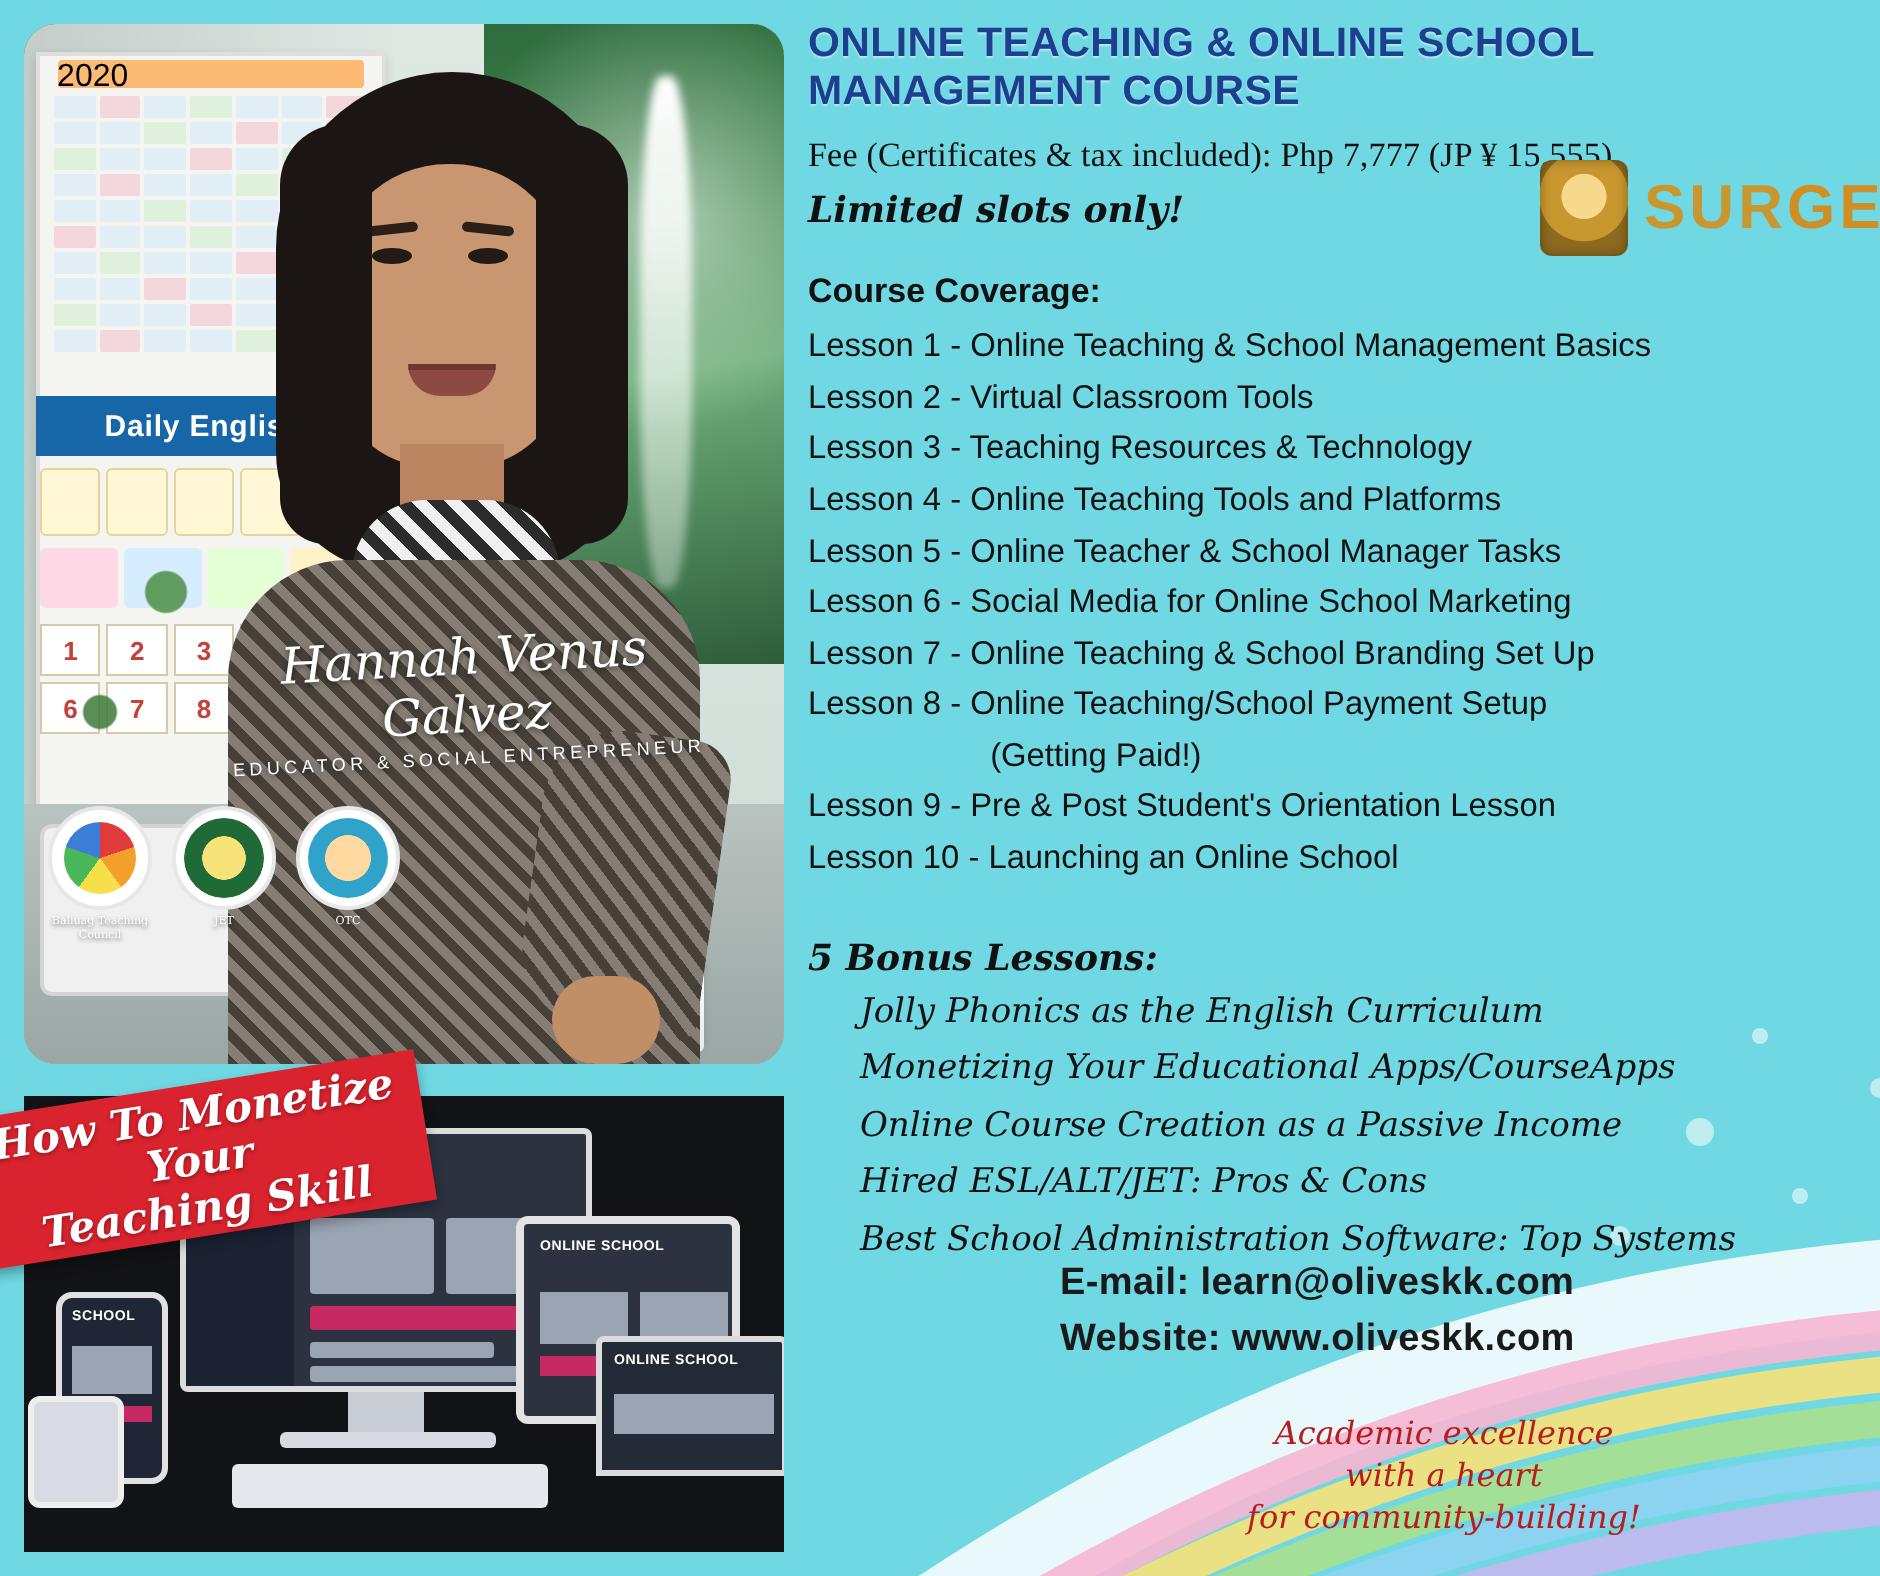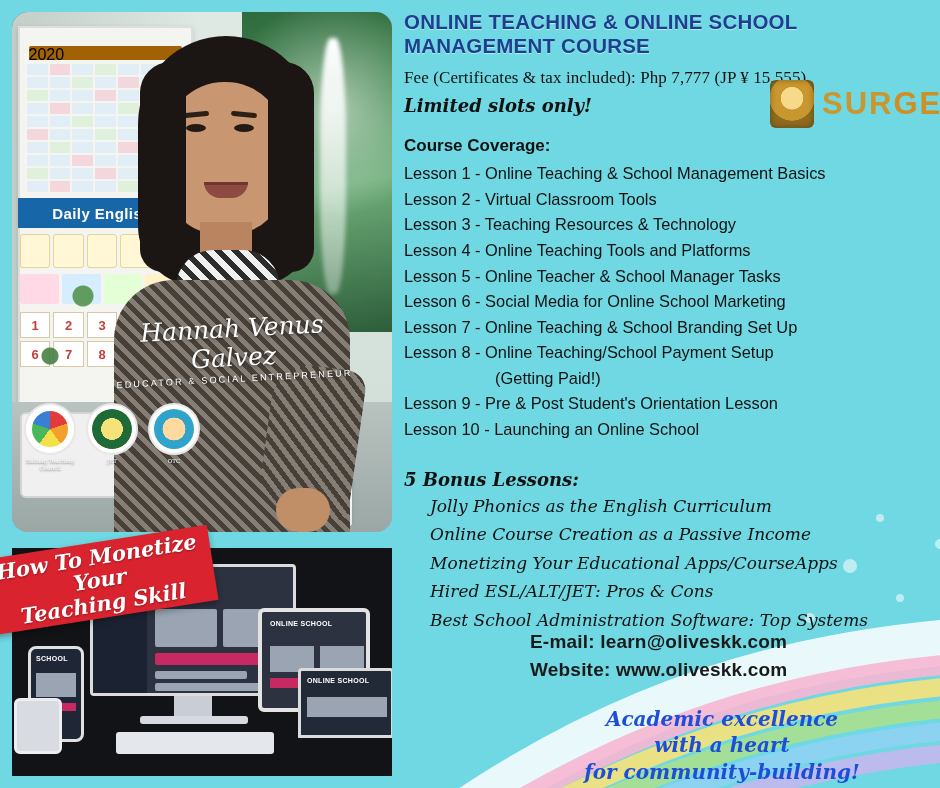--- a/index.html
+++ b/index.html
@@ -41,22 +41,22 @@
   }
   
   .wall-chart {
     position: absolute; left: 6px; top: 14px;
     width: 175px; height: 400px;
     background: #f4f5f0;
     border: 2px solid #dedede;
     box-shadow: 0 2px 5px rgba(0,0,0,0.15);
   }
   .wall-chart .cal-title {
-    margin: 18px auto 2px; width: 90%; height: 14px;
-    background: #a16207; border-radius: 2px;
+    margin: 2px auto 2px; width: 90%; height: 14px;
+    background: #fdba74; border-radius: 2px;
   }
   .cal-grid {
     margin: 4px auto; width: 92%;
     display: grid; grid-template-columns: repeat(7, 1fr);
     grid-auto-rows: 11px; gap: 2px;
   }
   .cal-grid i { background: #e2eef6; border-radius: 1px; display: block; }
   .cal-grid i.r { background: #f3d7dd; }
   .cal-grid i.g { background: #dff0dc; }
   .daily-english {
@@ -362,22 +362,22 @@
     position: absolute; left: 530px; top: 628px;
     width: 400px;
   }
   .contact div {
     font-size: 19px; font-weight: 700; color: #1a1a1a; line-height: 1.45;
     letter-spacing: .2px;
   }
   .tagline {
     position: absolute; left: 512px; top: 706px; width: 420px;
     text-align: center;
-    font-family: "DejaVu Serif", serif; font-style: italic; font-weight: 700;
-    color: #1d4ed8; font-size: 20px; line-height: 1.32;
+    font-family: "DejaVu Serif", serif; font-style: italic; font-weight: 400;
+    color: #b91c1c; font-size: 16px; line-height: 1.32;
   }
 
   
   .surge {
     position: absolute; left: 770px; top: 80px;
     display: flex; align-items: center; gap: 8px;
   }
   .surge .lion {
     width: 44px; height: 48px; border-radius: 6px;
     background: radial-gradient(circle at 50% 38%, #f6d98a 0 30%, #c9972f 31% 60%, #8d6a1e 61% 100%);
@@ -629,22 +629,22 @@
       <li>Lesson 7 - Online Teaching &amp; School Branding Set Up</li>
       <li>Lesson 8 - Online Teaching/School Payment Setup</li>
       <li>                    (Getting Paid!)</li>
       <li>Lesson 9 - Pre &amp; Post Student's Orientation Lesson</li>
       <li>Lesson 10 - Launching an Online School</li>
     </ul>
 
     <div class="bonus-head">5 Bonus Lessons:</div>
     <ul class="bonus">
       <li>Jolly Phonics as the English Curriculum</li>
+      <li>Monetizing Your Educational Apps/CourseApps</li>
       <li>Online Course Creation as a Passive Income</li>
-      <li>Monetizing Your Educational Apps/CourseApps</li>
       <li>Hired ESL/ALT/JET:  Pros &amp; Cons</li>
       <li>Best School Administration Software: Top Systems</li>
     </ul>
   </div>
 
   <div class="surge">
     <div class="lion"></div>
     <div class="word"><span>SUR</span><span class="g">GE</span></div>
   </div>
 

